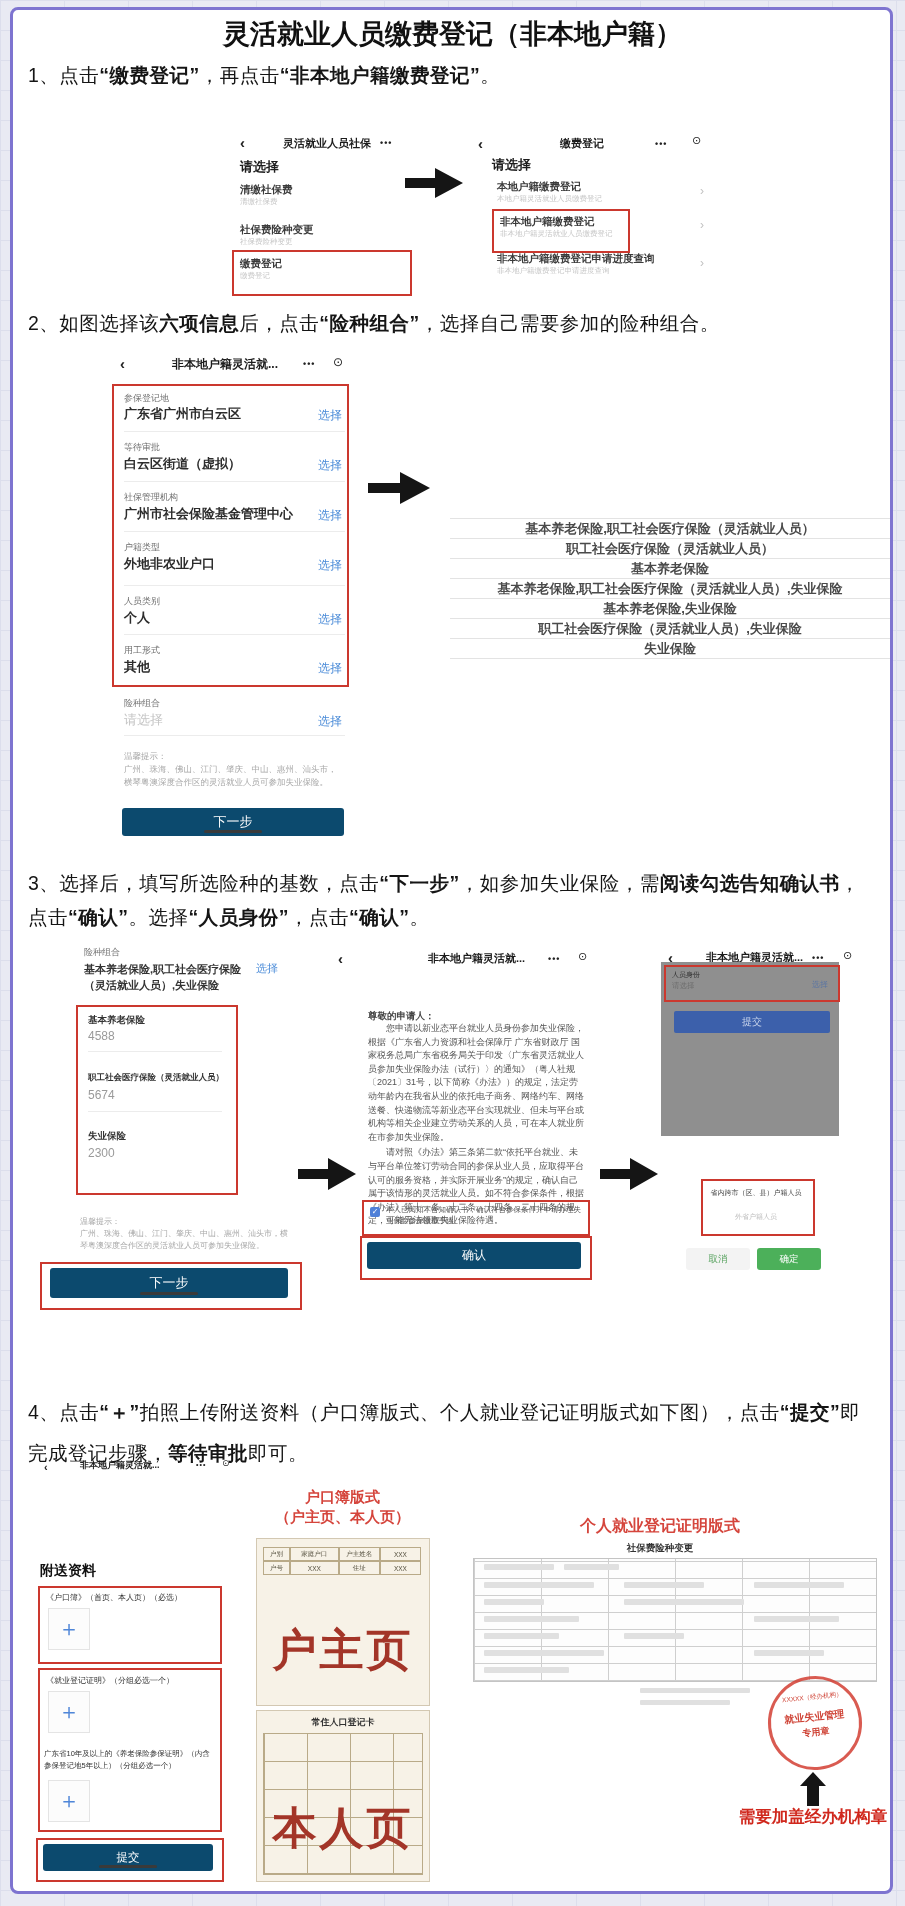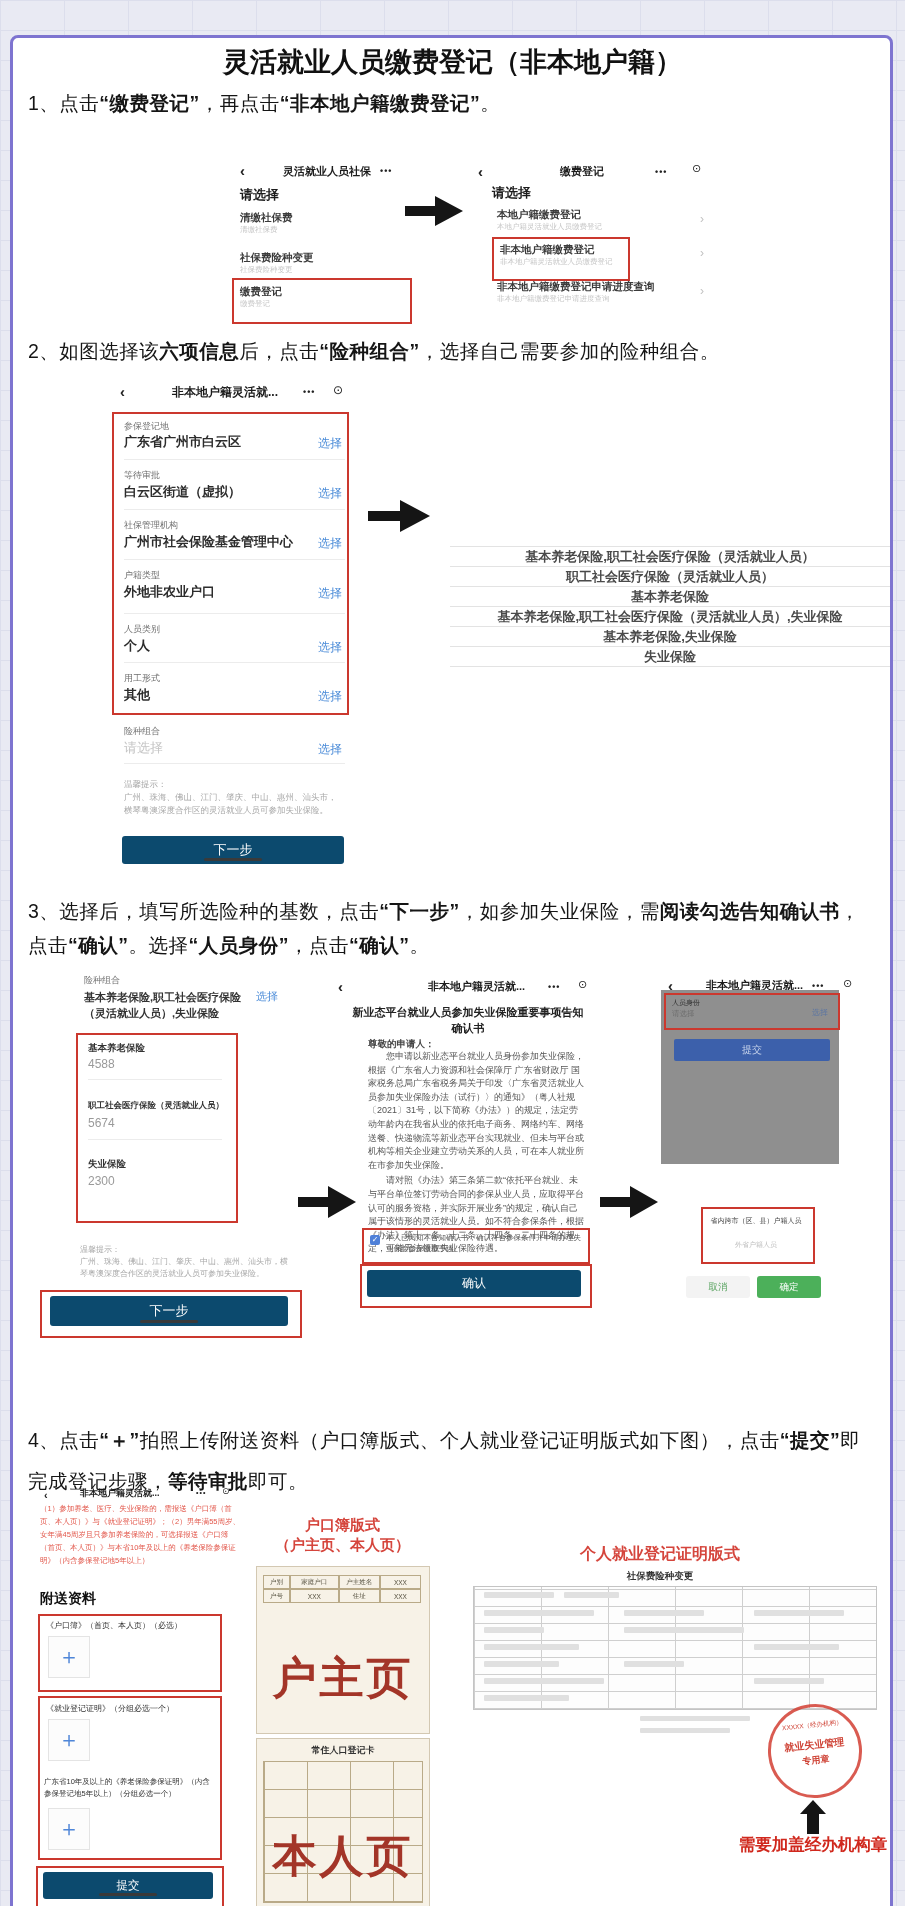--- a/index.html
+++ b/index.html
@@ -1,21 +1,21 @@
 <!DOCTYPE html>
 <html><head>
 <meta charset="utf-8">
 <style>
   html,body{margin:0;padding:0;width:905px;height:1906px;overflow:hidden;
     font-family:"Liberation Sans","DejaVu Sans",sans-serif;}
   body{background-color:#e9eaf3;
     background-image:linear-gradient(#dcdeec 1px,transparent 1px),
                      linear-gradient(90deg,#dcdeec 1px,transparent 1px);
     background-size:64px 30px;}
-  #page{position:relative;width:905px;height:1762px;margin-top:28px;}
+  #page{position:relative;width:905px;height:1762px;}
   #card{position:absolute;left:10px;top:7px;width:877px;height:1881px;background:#fff;
     border:3px solid #7e74d0;border-radius:8px;}
   .abs{position:absolute;}
   .instr{font-size:19.5px;color:#151515;letter-spacing:.5px;line-height:34px;}
   .b{font-weight:700;}
   .hdr-back{font-size:15px;color:#222;font-weight:700;line-height:12px;}
   .hdr-title{font-weight:700;color:#1c1c1c;}
   .hdr-more{color:#222;font-size:9px;letter-spacing:1px;font-weight:700;}
   .hdr-target{color:#222;}
   .sec{font-weight:800;color:#1c1c1c;font-size:13px;}
@@ -162,20 +162,21 @@
   <svg class="abs" style="left:368px;top:468px;" width="62" height="40" viewBox="0 0 62 40">
       <polygon points="0,15 32,15 32,4 62,20 32,36 32,25 0,25" fill="#151515"></polygon>
     </svg>
 
   <div class="abs" style="left:450px;top:518px;width:440px;border-bottom:1px solid #e3e3e3;">
     <div class="combo-row">基本养老保险,职工社会医疗保险（灵活就业人员）</div>
     <div class="combo-row">职工社会医疗保险（灵活就业人员）</div>
     <div class="combo-row">基本养老保险</div>
     <div class="combo-row">基本养老保险,职工社会医疗保险（灵活就业人员）,失业保险</div>
     <div class="combo-row">基本养老保险,失业保险</div>
+    <div class="combo-row">职工社会医疗保险（灵活就业人员）,失业保险</div>
     <div class="combo-row">失业保险</div>
   </div>
 
   <div class="abs instr" style="left:28px;top:866px;width:848px;">
     <span>3、选择后，填写所选险种的基数，点击</span><span class="b">“下一步”</span><span>，如参加失业保险，需</span><span class="b">阅读勾选告知确认书</span><span>，点击</span><span class="b">“确认”</span><span>。选择</span><span class="b">“人员身份”</span><span>，点击</span><span class="b">“确认”</span><span>。</span>
   </div>
 
   <div class="abs f-l" style="left:84px;top:946px;">险种组合</div>
   <div class="abs" style="left:84px;top:961px;width:168px;font-size:11px;font-weight:700;color:#333;line-height:16px;">基本养老保险,职工社会医疗保险（灵活就业人员）,失业保险</div>
   <div class="abs lnk" style="left:256px;top:961px;font-size:11px;">选择</div>
@@ -197,21 +198,20 @@
   </div>
 
   <svg class="abs" style="left:298px;top:1155px;" width="58" height="38" viewBox="0 0 58 38">
       <polygon points="0,14 30,14 30,3 58,19 30,35 30,24 0,24" fill="#151515"></polygon>
     </svg>
 
   <div class="abs hdr-back" style="left:338px;top:953px;">‹</div>
   <div class="abs hdr-title" style="left:428px;top:951px;font-size:11px;">非本地户籍灵活就...</div>
   <div class="abs hdr-more" style="left:548px;top:954px;">•••</div>
   <div class="abs hdr-target" style="left:578px;top:950px;font-size:11px;">⊙</div>
-  <div class="abs" style="left:352px;top:976px;width:232px;text-align:center;font-size:11px;font-weight:700;color:#222;line-height:16px;">新业态平台就业人员参加失业保险重要事项告知确认书</div>
   <div class="abs" style="left:368px;top:1010px;font-size:9.5px;font-weight:700;color:#444;">尊敬的申请人：</div>
   <div class="abs" style="left:368px;top:1022px;width:218px;font-size:9px;line-height:13.6px;color:#555;">
     <p class="doc-p">您申请以新业态平台就业人员身份参加失业保险，根据《广东省人力资源和社会保障厅 广东省财政厅 国家税务总局广东省税务局关于印发〈广东省灵活就业人员参加失业保险办法（试行）〉的通知》（粤人社规〔2021〕31号，以下简称《办法》）的规定，法定劳动年龄内在我省从业的依托电子商务、网络约车、网络送餐、快递物流等新业态平台实现就业、但未与平台或机构等相关企业建立劳动关系的人员，可在本人就业所在市参加失业保险。</p>
     <p class="doc-p">请对照《办法》第三条第二款“依托平台就业、未与平台单位签订劳动合同的参保从业人员，应取得平台认可的服务资格，并实际开展业务”的规定，确认自己属于该情形的灵活就业人员。如不符合参保条件，根据《办法》第十一条、十二条、十四条、二十四条的规定，可能无法领取失业保险待遇。</p>
   </div>
   <div class="abs redbox" style="left:362px;top:1200px;width:224px;height:32px;"></div>
   <div class="abs" style="left:370px;top:1207px;width:10px;height:10px;background:#4f80d8;border-radius:2px;color:#fff;font-size:8px;line-height:10px;text-align:center;">✓</div>
   <div class="abs" style="left:386px;top:1204px;width:196px;font-size:7.5px;line-height:11px;color:#555;">本人已阅知本告知确认书，确认符合参保条件并申请办理失业保险参保缴费手续。</div>
   <div class="abs redbox" style="left:360px;top:1236px;width:228px;height:40px;"></div>
   <div class="abs btn" style="left:367px;top:1242px;width:214px;height:27px;line-height:27px;font-size:12px;">确认</div>
@@ -237,21 +237,20 @@
   <div class="abs" style="left:757px;top:1248px;width:64px;height:22px;line-height:22px;text-align:center;background:#4cb05a;color:#fff;font-size:9.5px;border-radius:3px;">确定</div>
 
   <div class="abs instr" style="left:28px;top:1392px;width:850px;line-height:41px;">
     <span>4、点击</span><span class="b">“＋”</span><span>拍照上传附送资料（户口簿版式、个人就业登记证明版式如下图），点击</span><span class="b">“提交”</span><span>即完成登记步骤，</span><span class="b">等待审批</span><span>即可。</span>
   </div>
 
   <div class="abs hdr-back" style="left:44px;top:1461px;font-size:11px;">‹</div>
   <div class="abs hdr-title" style="left:80px;top:1459px;font-size:9px;">非本地户籍灵活就...</div>
   <div class="abs hdr-more" style="left:196px;top:1461px;font-size:7px;">•••</div>
   <div class="abs hdr-target" style="left:222px;top:1458px;font-size:9px;">⊙</div>
-  <div class="abs" style="left:40px;top:1474px;width:202px;font-size:7.5px;line-height:13px;color:#e2564a;">（1）参加养老、医疗、失业保险的，需报送《户口簿（首页、本人页）》与《就业登记证明》；（2）男年满55周岁、女年满45周岁且只参加养老保险的，可选择报送《户口簿（首页、本人页）》与本省10年及以上的《养老保险参保证明》（内含参保登记地5年以上）</div>
   <div class="abs" style="left:40px;top:1562px;font-size:14px;font-weight:800;color:#111;">附送资料</div>
 
   <div class="abs redbox" style="left:38px;top:1586px;width:180px;height:74px;"></div>
   <div class="abs" style="left:46px;top:1592px;font-size:8px;color:#333;">《户口簿》（首页、本人页）（必选）</div>
   <div class="abs plus-tile" style="left:48px;top:1608px;">
       <span>＋</span>
     </div>
 
   <div class="abs redbox" style="left:38px;top:1668px;width:180px;height:160px;"></div>
   <div class="abs" style="left:46px;top:1675px;font-size:8px;color:#333;">《就业登记证明》（分组必选一个）</div>

